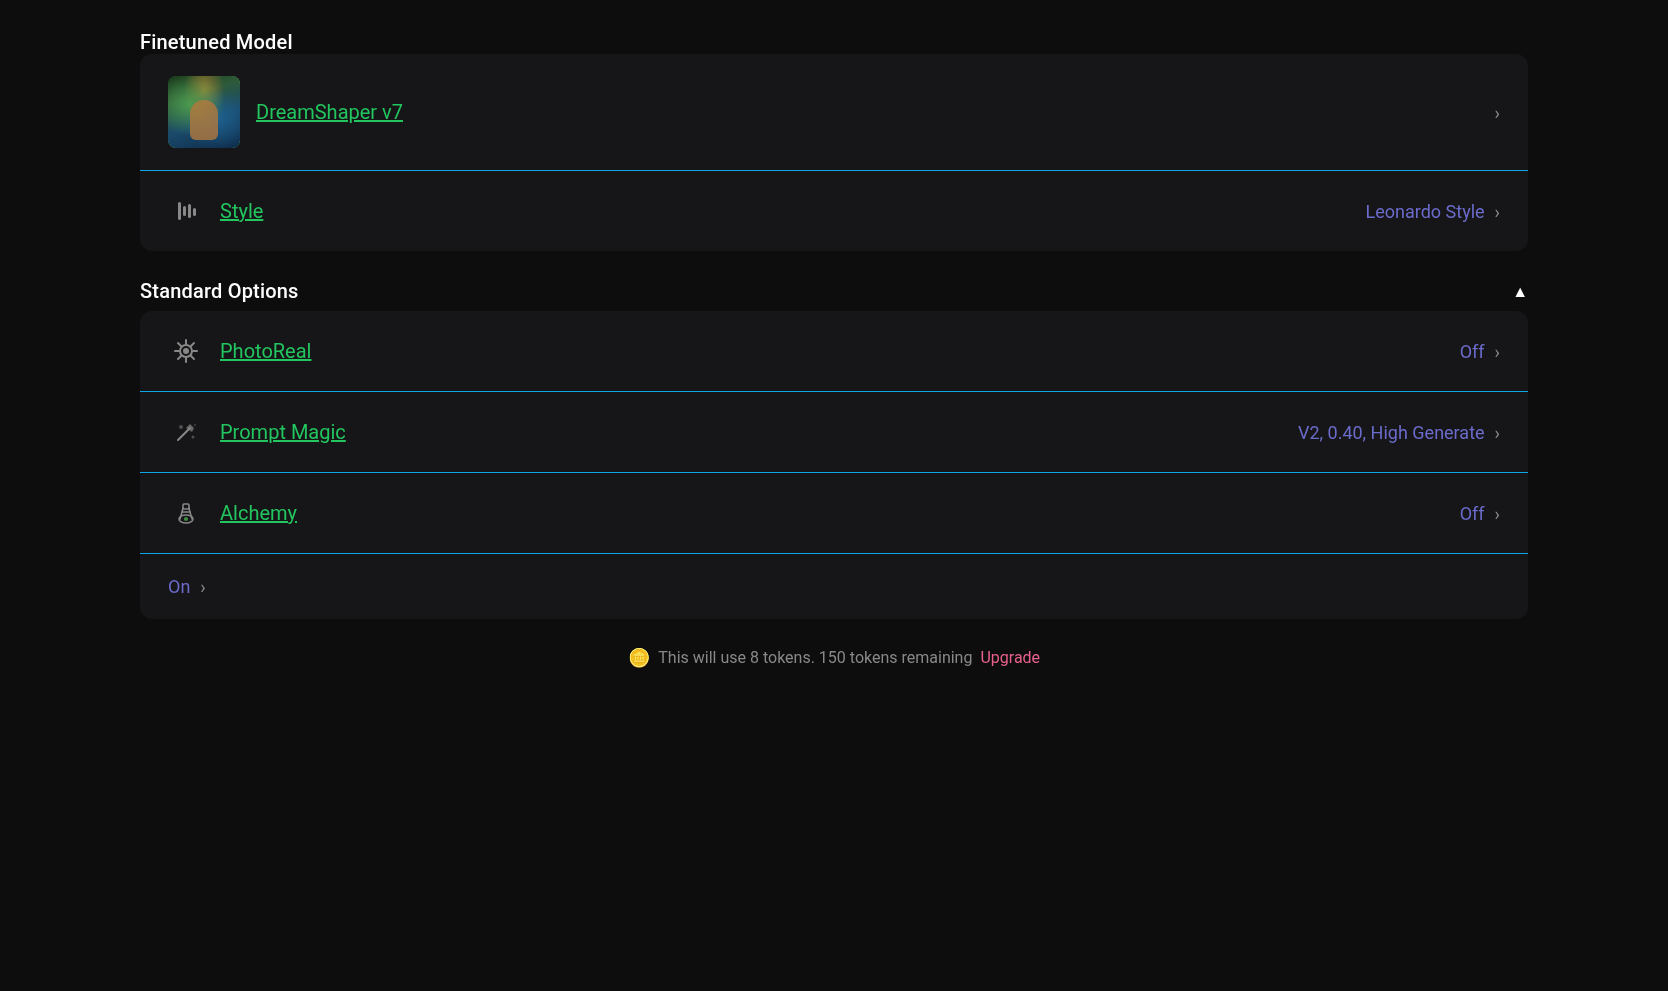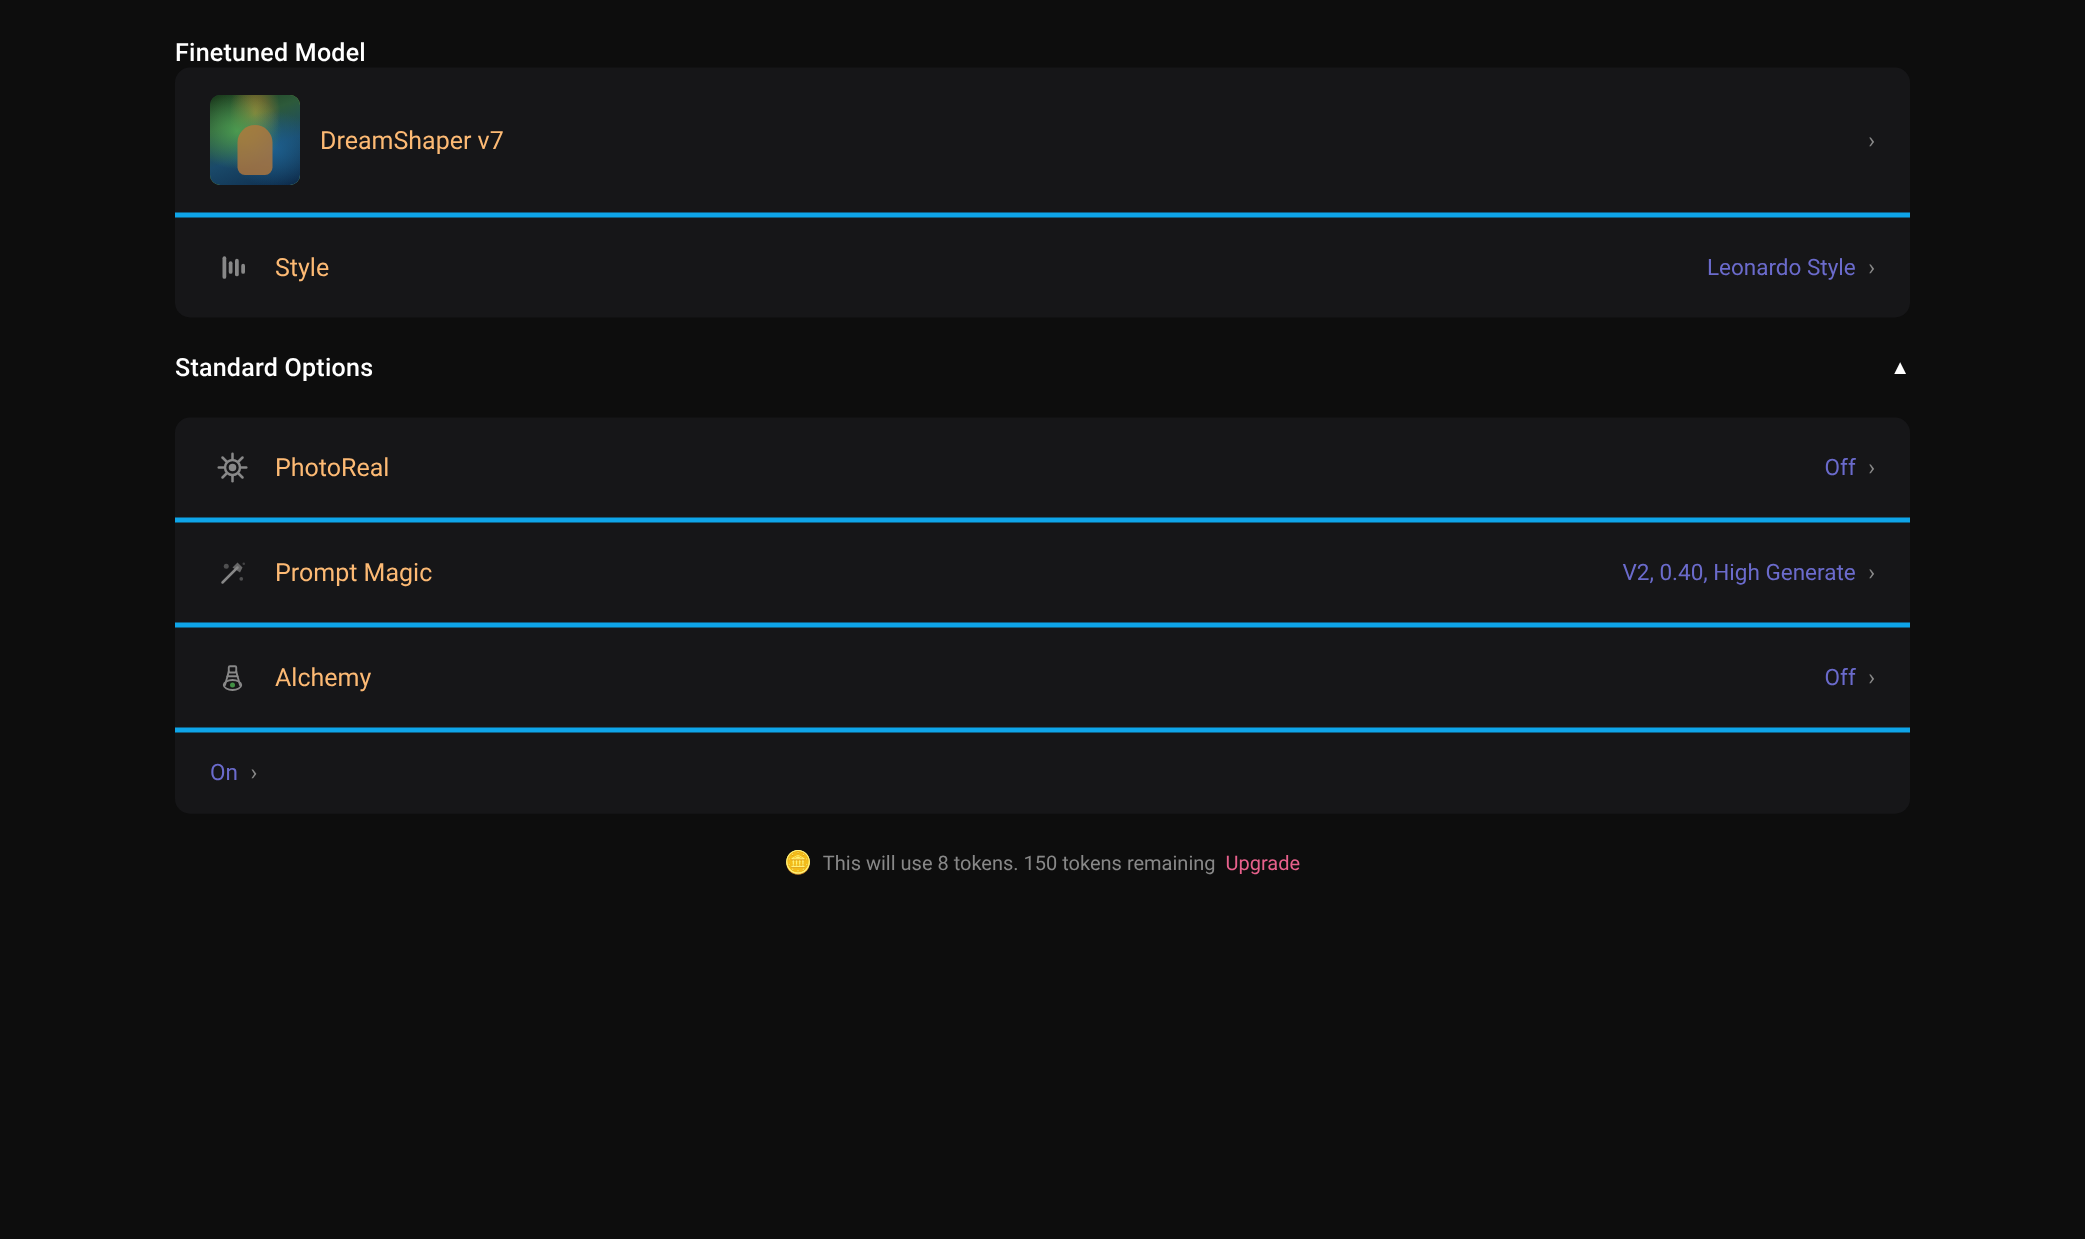--- a/index.html
+++ b/index.html
@@ -43,21 +43,21 @@
     .card-row {
       display: flex;
       align-items: center;
       padding: 22px 28px;
       cursor: pointer;
       position: relative;
       transition: background 0.15s;
     }
 
     .card-row + .card-row {
-      border-top: 4px solid #0ea5e9;
+      border-top: 1px solid #0ea5e9;
     }
 
     .row-left {
       display: flex;
       align-items: center;
       gap: 16px;
       flex: 1;
     }
 
     .row-icon {
@@ -103,21 +103,22 @@
       transform: translateX(-50%);
       width: 28px;
       height: 40px;
       background: rgba(180, 120, 60, 0.8);
       border-radius: 14px 14px 6px 6px;
     }
 
     .row-label {
       font-size: 20px;
       font-weight: 400;
-      color: #fdba74;
+      color: #22c55e;
+      text-decoration: underline;
     }
 
     .row-right {
       display: flex;
       align-items: center;
       gap: 10px;
     }
 
     .row-value {
       font-size: 18px;
@@ -129,21 +130,21 @@
       color: #888;
       font-size: 18px;
       display: flex;
       align-items: center;
     }
 
     .section-header {
       display: flex;
       align-items: center;
       justify-content: space-between;
-      margin-bottom: 28px;
+      margin-bottom: 8px;
     }
 
     .collapse-icon {
       color: #ffffff;
       font-size: 16px;
     }
 
     .generate-btn {
       width: 100%;
       padding: 28px;

